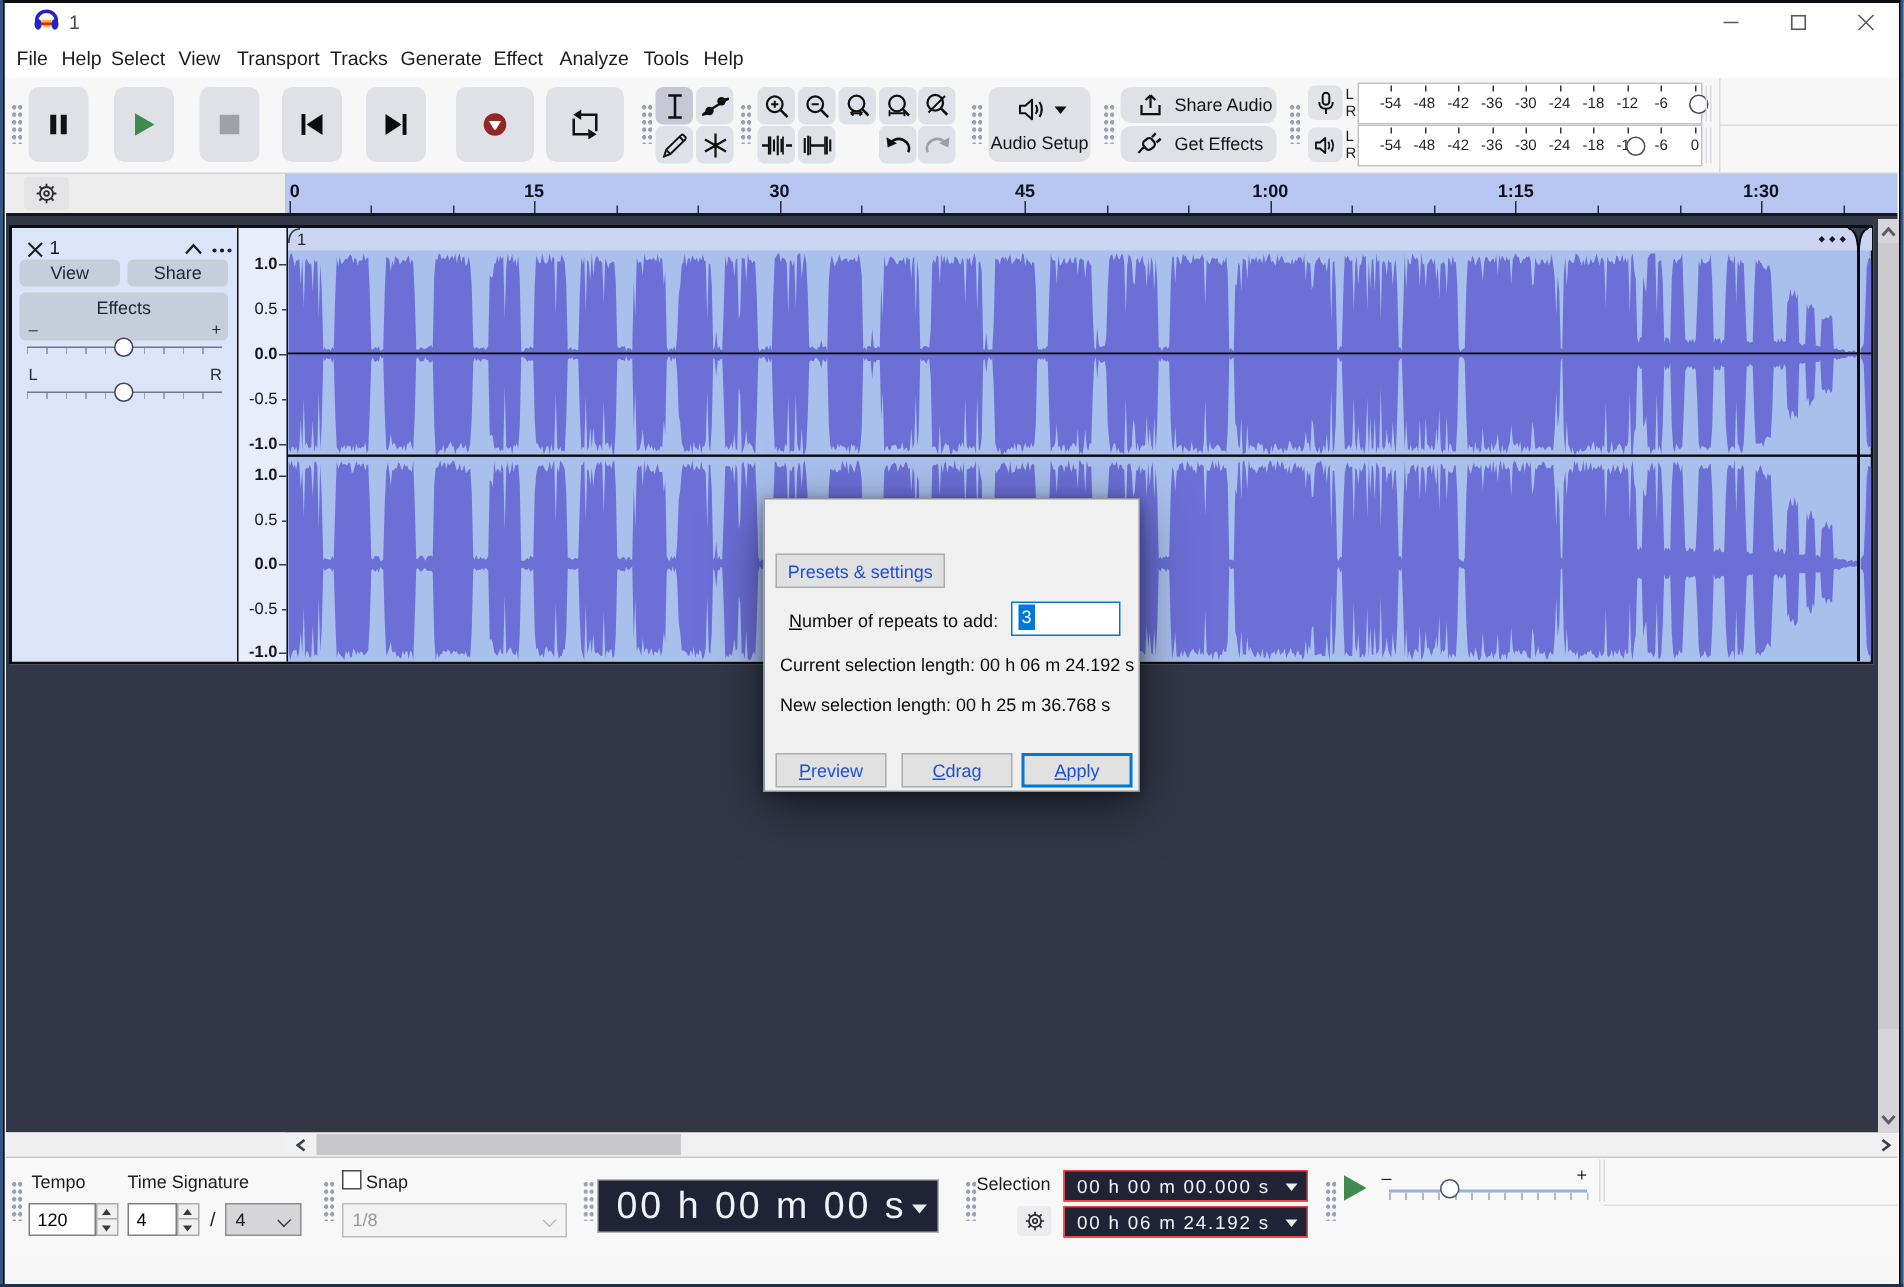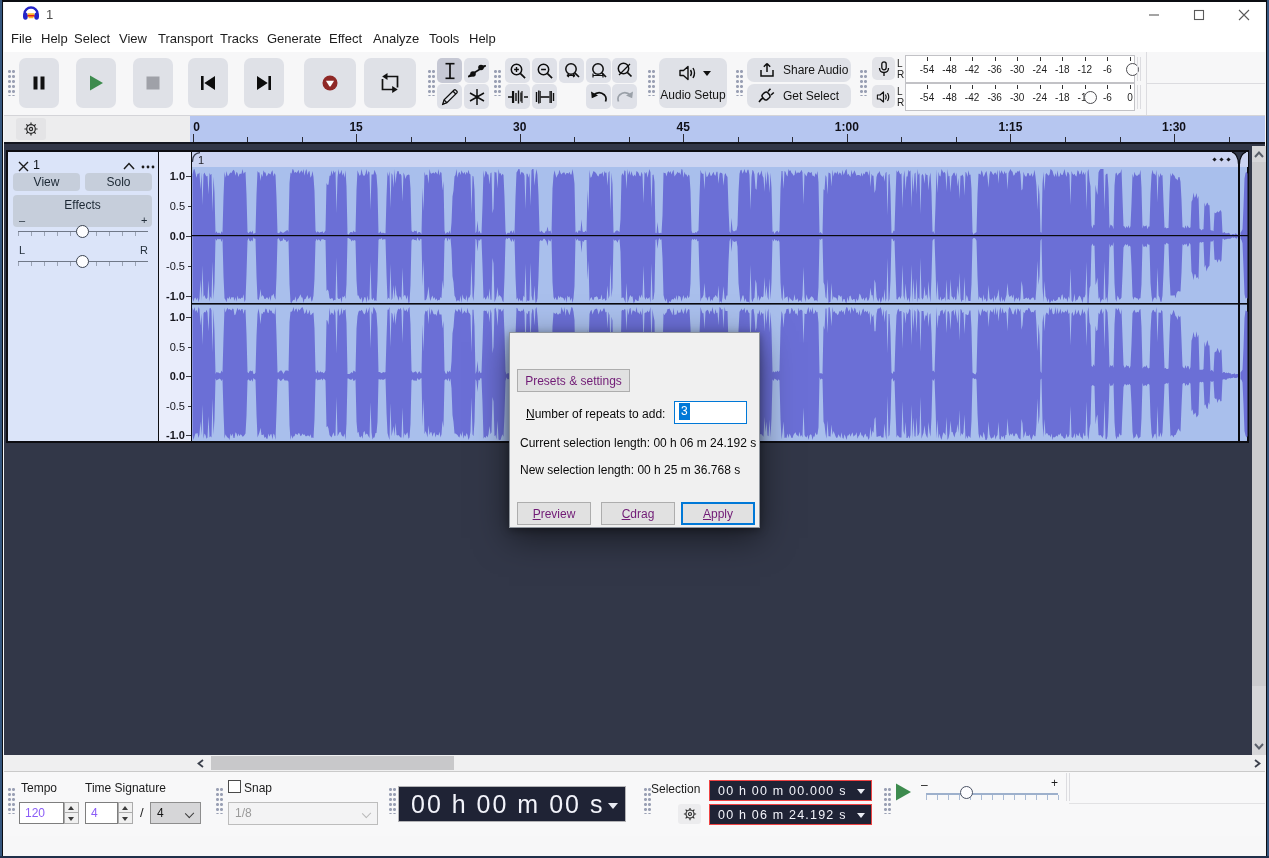--- a/index.html
+++ b/index.html
@@ -60,21 +60,21 @@
 
 
 #vscroll { position:absolute; left:1252px; top:146px; width:14px; height:609px; background:#d6d6d9; }
 #vscroll .thumb { position:absolute; left:0; width:100%; top:16px; height:524px; background:#cbcbce; }
 #hscroll { position:absolute; left:4px; top:755px; width:1261px; height:16px; background:#f0f0f1; }
 #hscroll .thumb { position:absolute; left:207px; top:1px; width:243px; height:14px; background:#c8c8ca; }
 
 
 #botdock { position:absolute; left:4px; top:771px; width:1261px; height:65px; background:#f8f8f9; border-top:1px solid #cacaca; }
 .flabel { position:absolute; font-size:12px; color:#1c1c1c; }
-.field { position:absolute; background:#fff; border:1px solid #7e7e7e; font-size:12px; color:#8b5cf6; padding:3px 0 0 5px; }
+.field { position:absolute; background:#fff; border:1px solid #7e7e7e; font-size:12px; color:#000000; padding:3px 0 0 5px; }
 .spin { position:absolute; width:15px; height:22px; border:1px solid #ababab; background:#f0f0f0; }
 .spin .up { position:absolute; left:0; top:0; width:100%; height:50%; }
 .spin .dn { position:absolute; left:0; top:50%; width:100%; height:50%; }
 .spin .up:after { content:""; position:absolute; left:3px; top:3px; border-left:3px solid rgba(0,0,0,0); border-right:3px solid rgba(0,0,0,0); border-bottom:4px solid #3a3a3a; }
 .spin .dn:after { content:""; position:absolute; left:3px; top:4px; border-left:3px solid rgba(0,0,0,0); border-right:3px solid rgba(0,0,0,0); border-top:4px solid #3a3a3a; }
 .spin .up { border-bottom:1px solid #ababab; }
 .combo { position:absolute; border:1px solid #8e8e8e; background:#d6d6d8; font-size:12px; color:#141414; }
 .combo .val { position:absolute; left:6px; top:3px; }
 .combo .chev { position:absolute; right:7px; top:7px; width:7px; height:7px; border-left:1.6px solid #3a3a3a; border-bottom:1.6px solid #3a3a3a; transform:rotate(-45deg) scale(1,0.9); }
 .checkbox { position:absolute; width:13px; height:13px; background:#fff; border:1px solid #4a4a4a; }
@@ -97,21 +97,21 @@
 #wb-left { left:0; top:0; width:3px; height:858px; border-right:1px solid #0b0d12; }
 #wb-right { left:1266px; top:0; width:3px; height:858px; border-left:1px solid #0b0d12; }
 #wb-bottom { left:0; top:856px; width:1269px; height:2px; background:#20304a; }
 
 
 #dialog { position:absolute; left:509px; top:332px; width:251px; height:196px; background:#f0f0f0; border:1px solid #8f959d; box-shadow:0 10px 32px rgba(0,0,0,0.5), 0 2px 8px rgba(0,0,0,0.35); z-index:60; }
 #dlg-title { position:absolute; left:0; top:0; width:100%; height:29px; background:#ffffff; }
 #dlg-title .txt { position:absolute; left:9px; top:7px; font-size:13px; color:#111; }
 .dlgbtn { position:absolute; top:0; width:36px; height:29px; }
 .dlgbtn svg { position:absolute; left:50%; top:50%; transform:translate(-50%,-50%); }
-.dbtn { position:absolute; height:23px; background:#e1e1e1; border:1px solid #adadad; font-size:12px; color:#701a75; text-align:center; padding-top:4px; }
+.dbtn { position:absolute; height:23px; background:#e1e1e1; border:1px solid #adadad; font-size:12px; color:#1d4ed8; text-align:center; padding-top:4px; }
 .dbtn.default { border:2px solid #0078d7; padding-top:3px; }
 #dlg-input { position:absolute; left:164px; top:68px; width:73px; height:23px; background:#fff; border:1px solid #0078d7; font-size:12px; padding:2px 0 0 4px; }
 #dlg-input .selhl { background:#0078d7; color:#fff; padding:1px 2px 2px 2px; }
 .dlg-text { position:absolute; font-size:12px; color:#0a0a0a; }
 .mn { text-decoration:underline; }
 
 svg { display:block; }
 </style>
 </head>
 <body>
@@ -317,21 +317,21 @@
         <path d="M2,8 L2,14 L14,14 L14,8" fill="none" stroke="#0f0f0f" stroke-width="1.5"></path>
       </svg>
       <div style="position:absolute;left:36px;top:5px;font-size:12px;color:#141414">Share Audio</div>
     </div>
     <div class="bigbtn" style="left:743px;top:32px;width:104px;height:24px">
       <svg style="position:absolute;left:10px;top:4px" width="18" height="16" viewBox="0 0 18 16">
         <path d="M2,14 Q4,11 6,10" fill="none" stroke="#0f0f0f" stroke-width="1.5"></path>
         <rect x="5.5" y="4.5" width="7" height="7" rx="2.5" transform="rotate(-40 9 8)" fill="none" stroke="#0f0f0f" stroke-width="1.5"></rect>
         <path d="M11,3.5 L13.5,0.8 M14,7 L16.8,4.5" fill="none" stroke="#0f0f0f" stroke-width="1.6"></path>
       </svg>
-      <div style="position:absolute;left:36px;top:5px;font-size:12px;color:#141414">Get Select</div>
+      <div style="position:absolute;left:36px;top:5px;font-size:12px;color:#141414">Get Effects</div>
     </div>
 
     <div class="grip" style="left:856px;top:18px"></div>
 
     <div class="sqbtn" style="left:868px;top:5px;width:23px;height:23px;background:#e2e3e8">
       <svg width="12" height="16" viewBox="0 0 12 16">
         <rect x="3.8" y="0.8" width="4.4" height="8" rx="2.2" fill="none" stroke="#0f0f0f" stroke-width="1.3"></rect>
         <path d="M1.5,7 Q1.5,11.5 6,11.5 Q10.5,11.5 10.5,7" fill="none" stroke="#0f0f0f" stroke-width="1.3"></path>
         <line x1="6" y1="11.5" x2="6" y2="15" stroke="#0f0f0f" stroke-width="1.3"></line>
       </svg>
@@ -453,21 +453,21 @@
         <div style="position:absolute;left:25px;top:6px;font-size:12.5px;color:#10151b">1</div>
         <svg style="position:absolute;left:115px;top:10px" width="12" height="8" viewBox="0 0 12 8">
           <path d="M1,7 L6,1.5 L11,7" fill="none" stroke="#1c1c1c" stroke-width="1.5"></path>
         </svg>
         <svg style="position:absolute;left:133px;top:13px" width="14" height="4" viewBox="0 0 14 4">
           <circle cx="2" cy="2" r="1.4" fill="#1c1c1c"></circle>
             <circle cx="7" cy="2" r="1.4" fill="#1c1c1c"></circle>
             <circle cx="12" cy="2" r="1.4" fill="#1c1c1c"></circle>
         </svg>
         <div class="trackbtn" style="left:5px;top:21px;width:67px;height:18px;padding-top:2px">View</div>
-        <div class="trackbtn" style="left:77px;top:21px;width:67px;height:18px;padding-top:2px">Solo</div>
+        <div class="trackbtn" style="left:77px;top:21px;width:67px;height:18px;padding-top:2px">Share</div>
         <div class="trackbtn" style="left:5px;top:43px;width:139px;height:32px;padding-top:3px">Effects</div>
         <div class="small-label" style="left:11px;top:62px">–</div>
         <div class="small-label" style="left:133px;top:62px">+</div>
         <div class="slider-line" style="left:10px;top:79px;width:130px"></div>
         <div class="slider-ticks" style="left:10px;top:80px;width:130px"></div>
         <div class="sthumb" style="left:68px;top:73px"></div>
         <div class="small-label" style="left:11px;top:92px">L</div>
         <div class="small-label" style="left:132px;top:92px">R</div>
         <div class="slider-line" style="left:10px;top:109px;width:130px"></div>
         <div class="slider-ticks" style="left:10px;top:110px;width:130px"></div>

